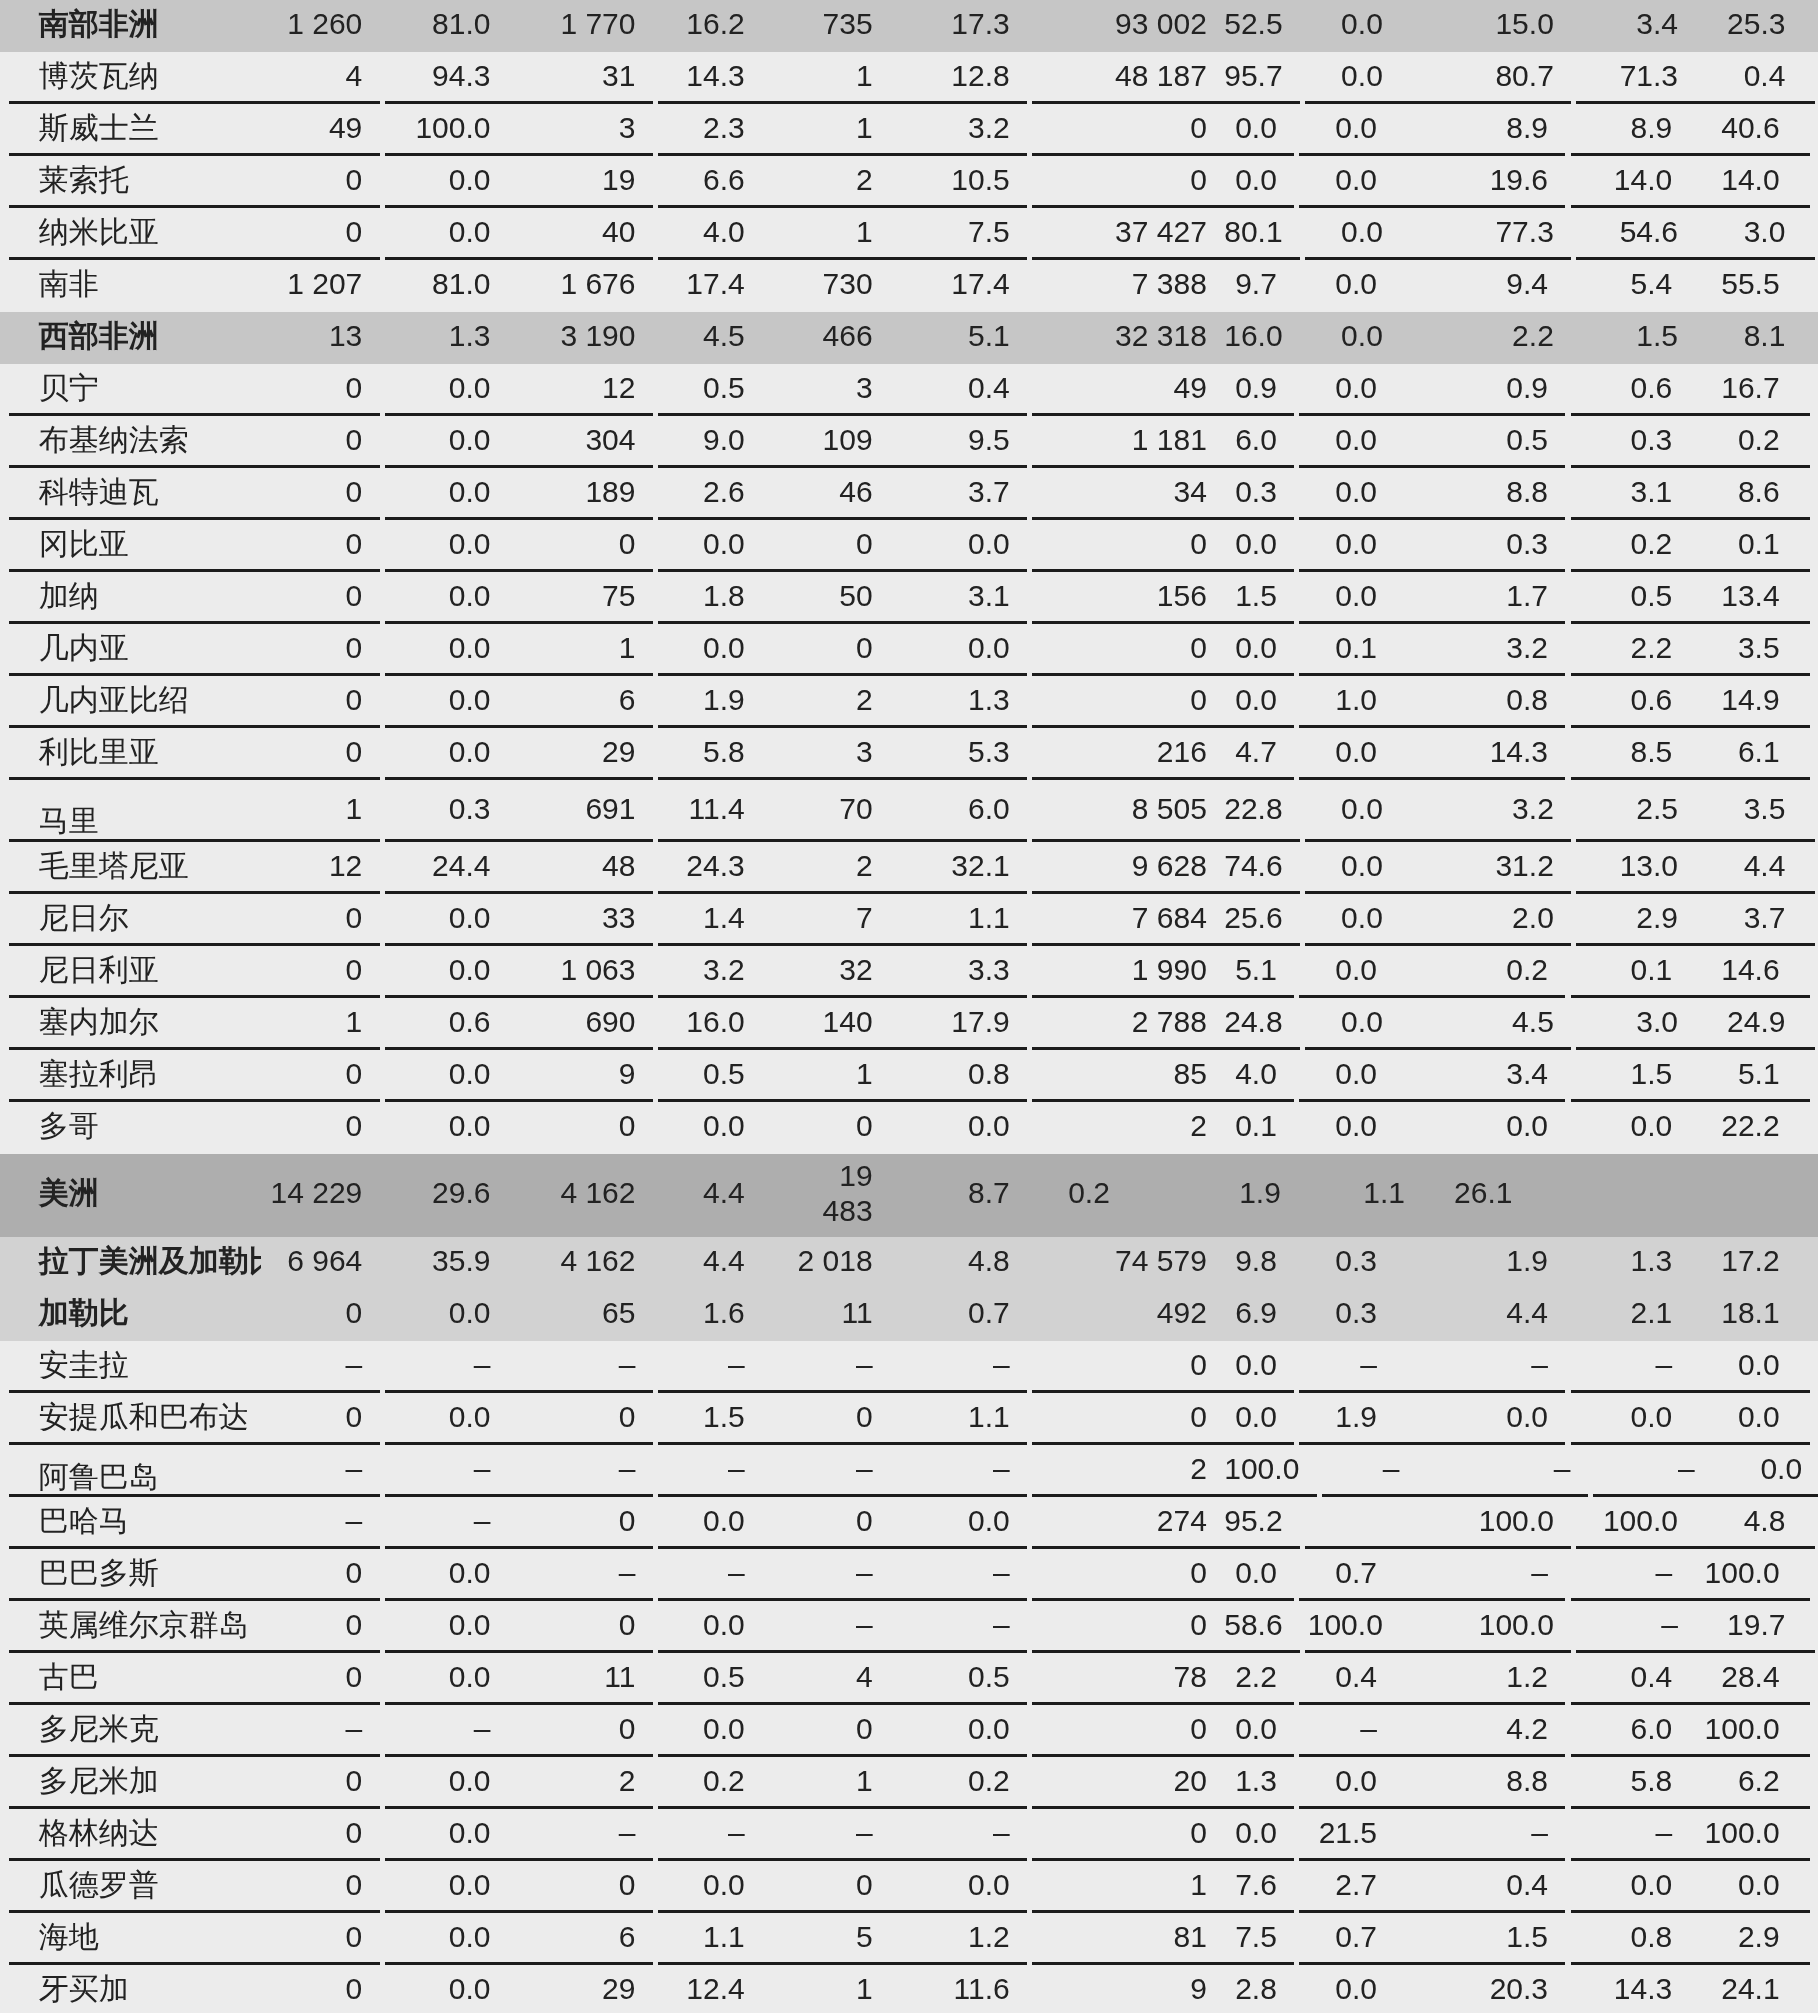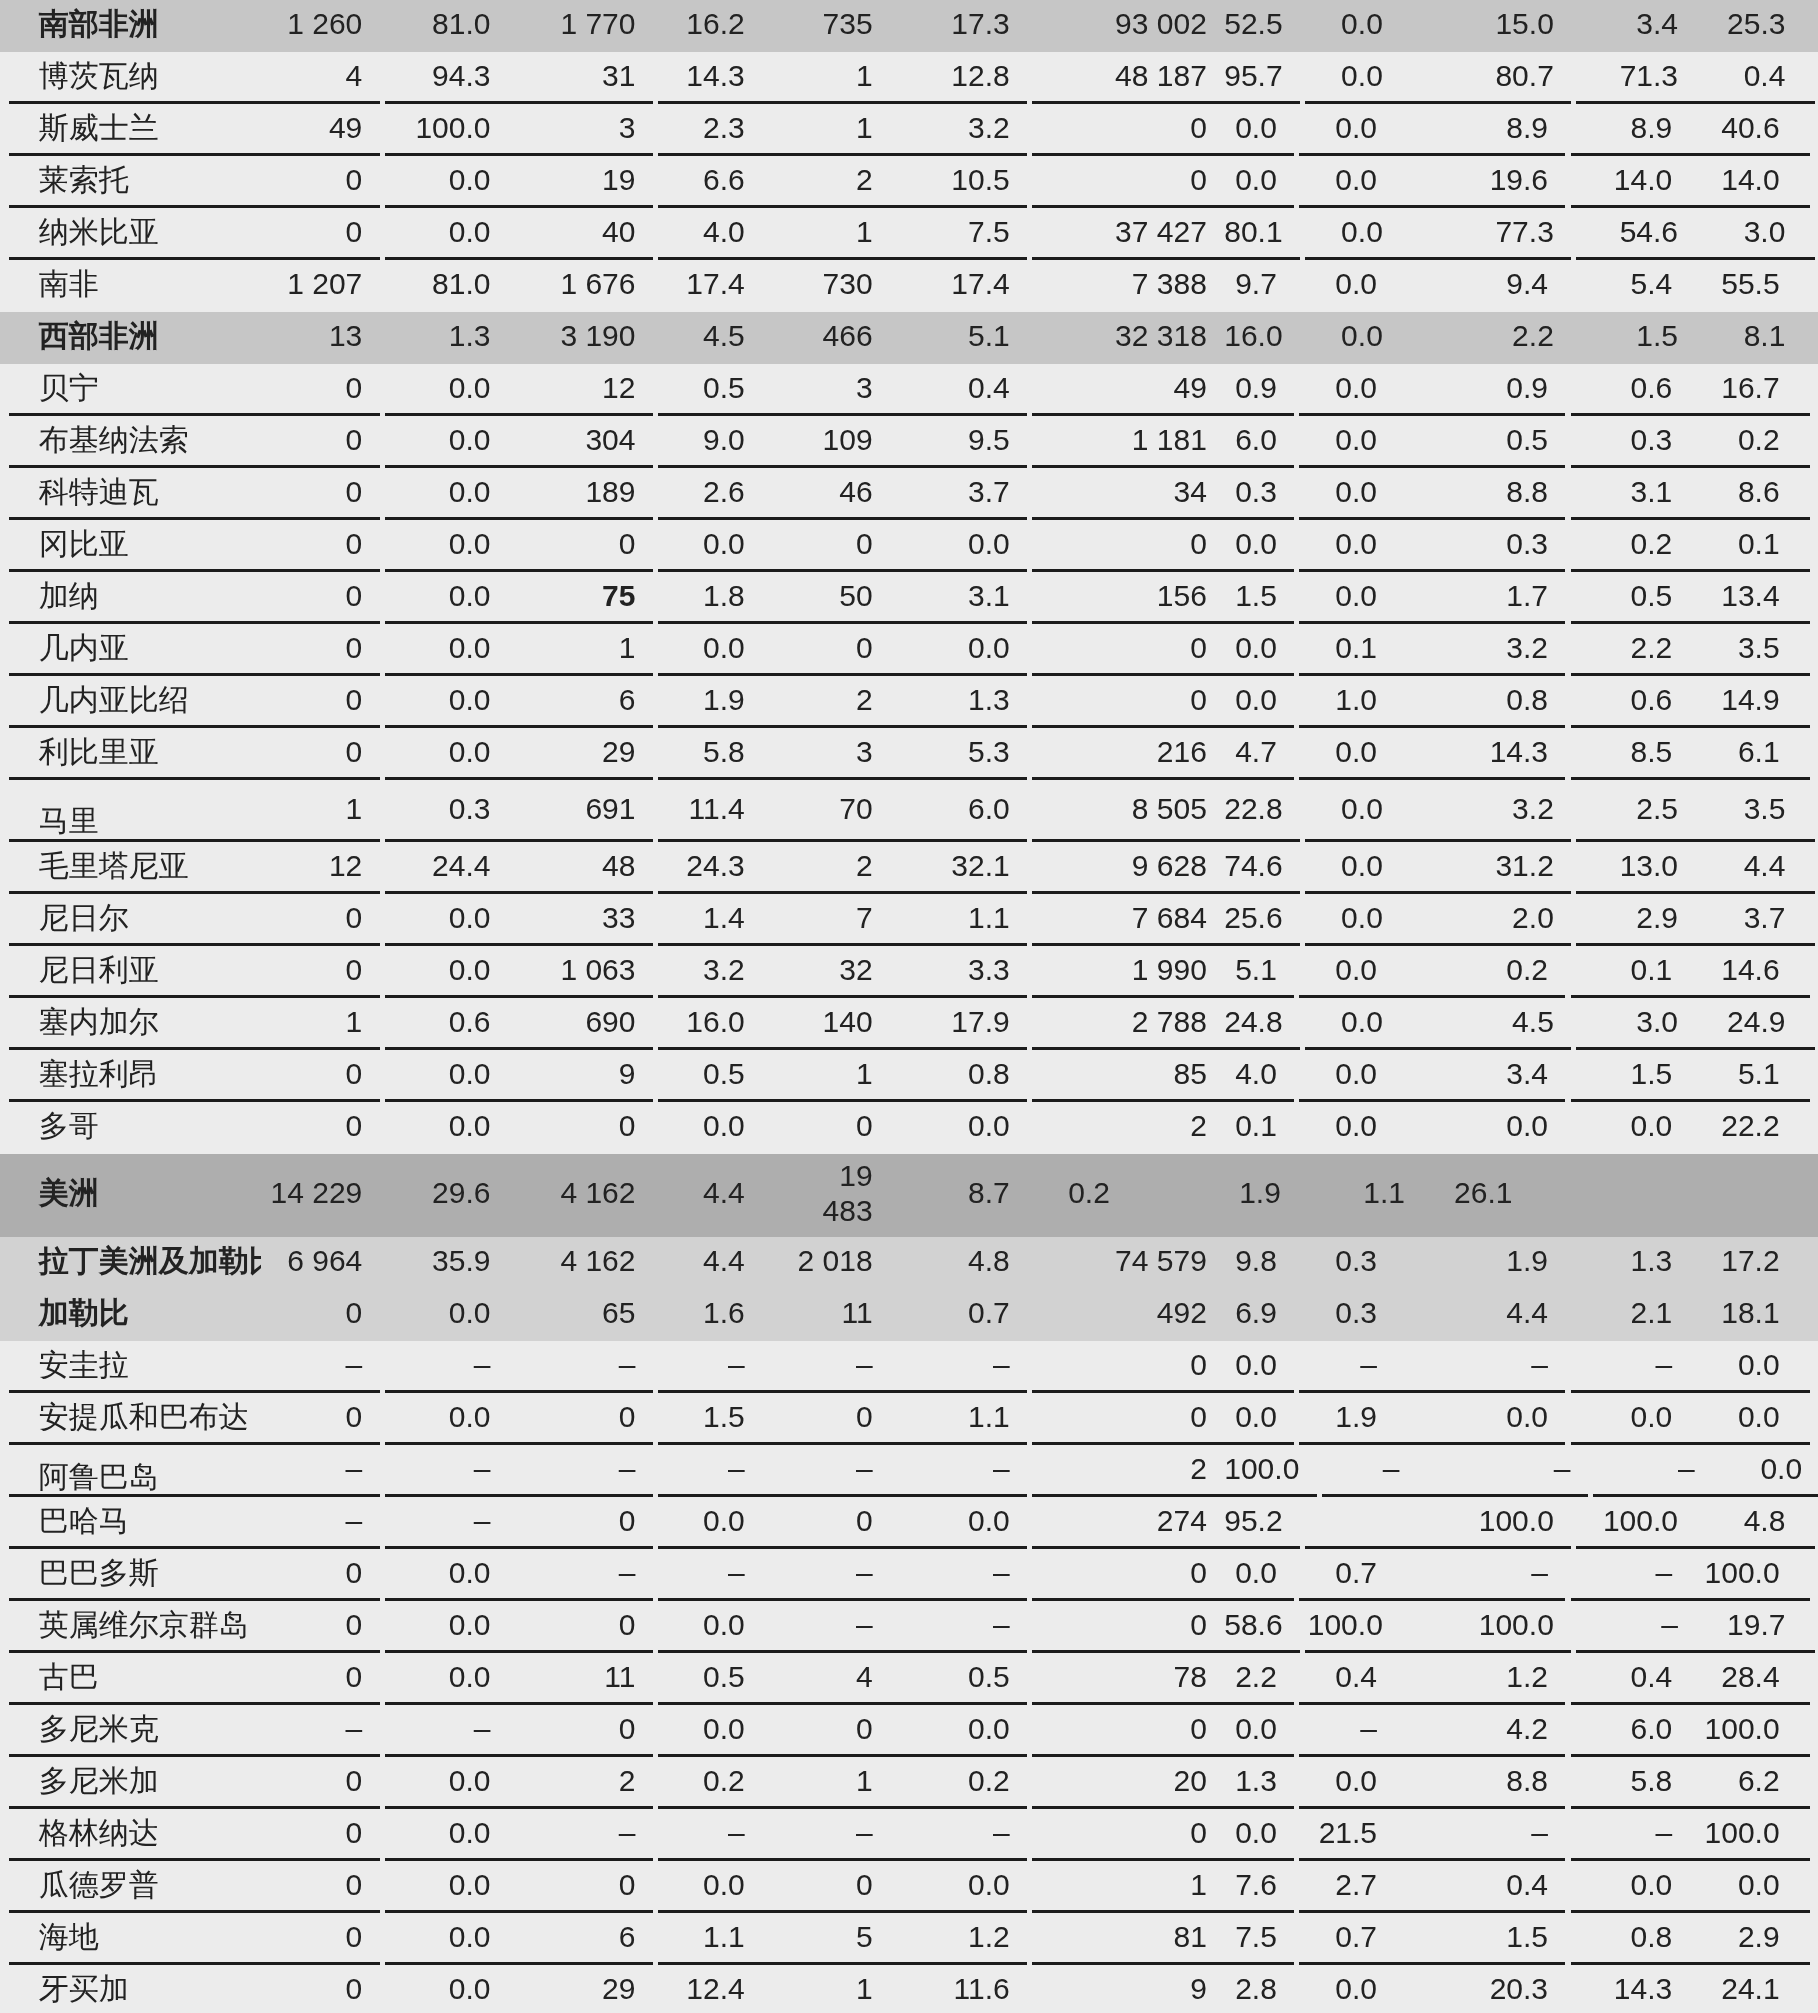--- a/index.html
+++ b/index.html
@@ -637,21 +637,21 @@
           <span>加纳</span>
         </div>
         <div class="cell num" style="flex: 0 0 119px;">
           <span>0</span>
         </div>
       </div>
       <div class="grp">
         <div class="cell num" style="flex: 0 0 123px;">
           <span>0.0</span>
         </div>
-        <div class="cell num" style="flex: 0 0 145px; font-weight: bold;">
+        <div class="cell num" style="flex: 0 0 145px;">
           <span>75</span>
         </div>
       </div>
       <div class="grp">
         <div class="cell num" style="flex: 0 0 104px;">
           <span>1.8</span>
         </div>
         <div class="cell num" style="flex: 0 0 128px;">
           <span>50</span>
         </div>

